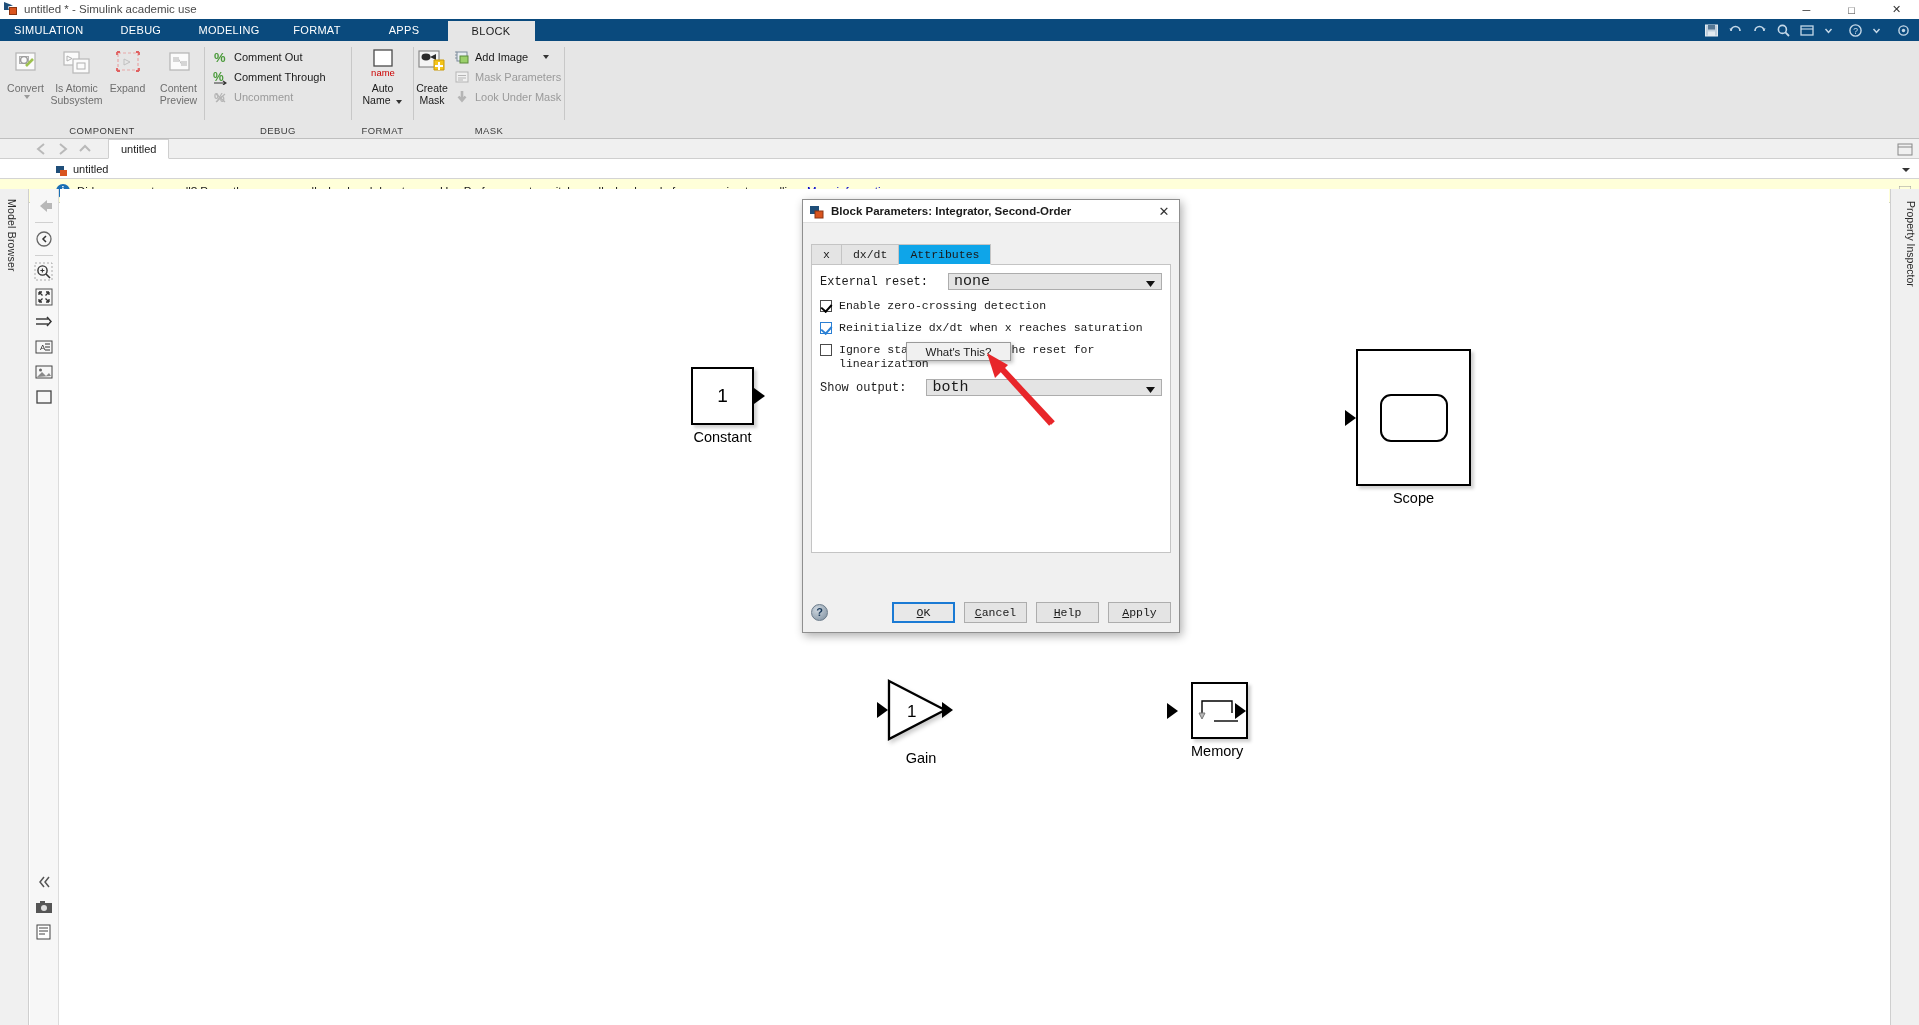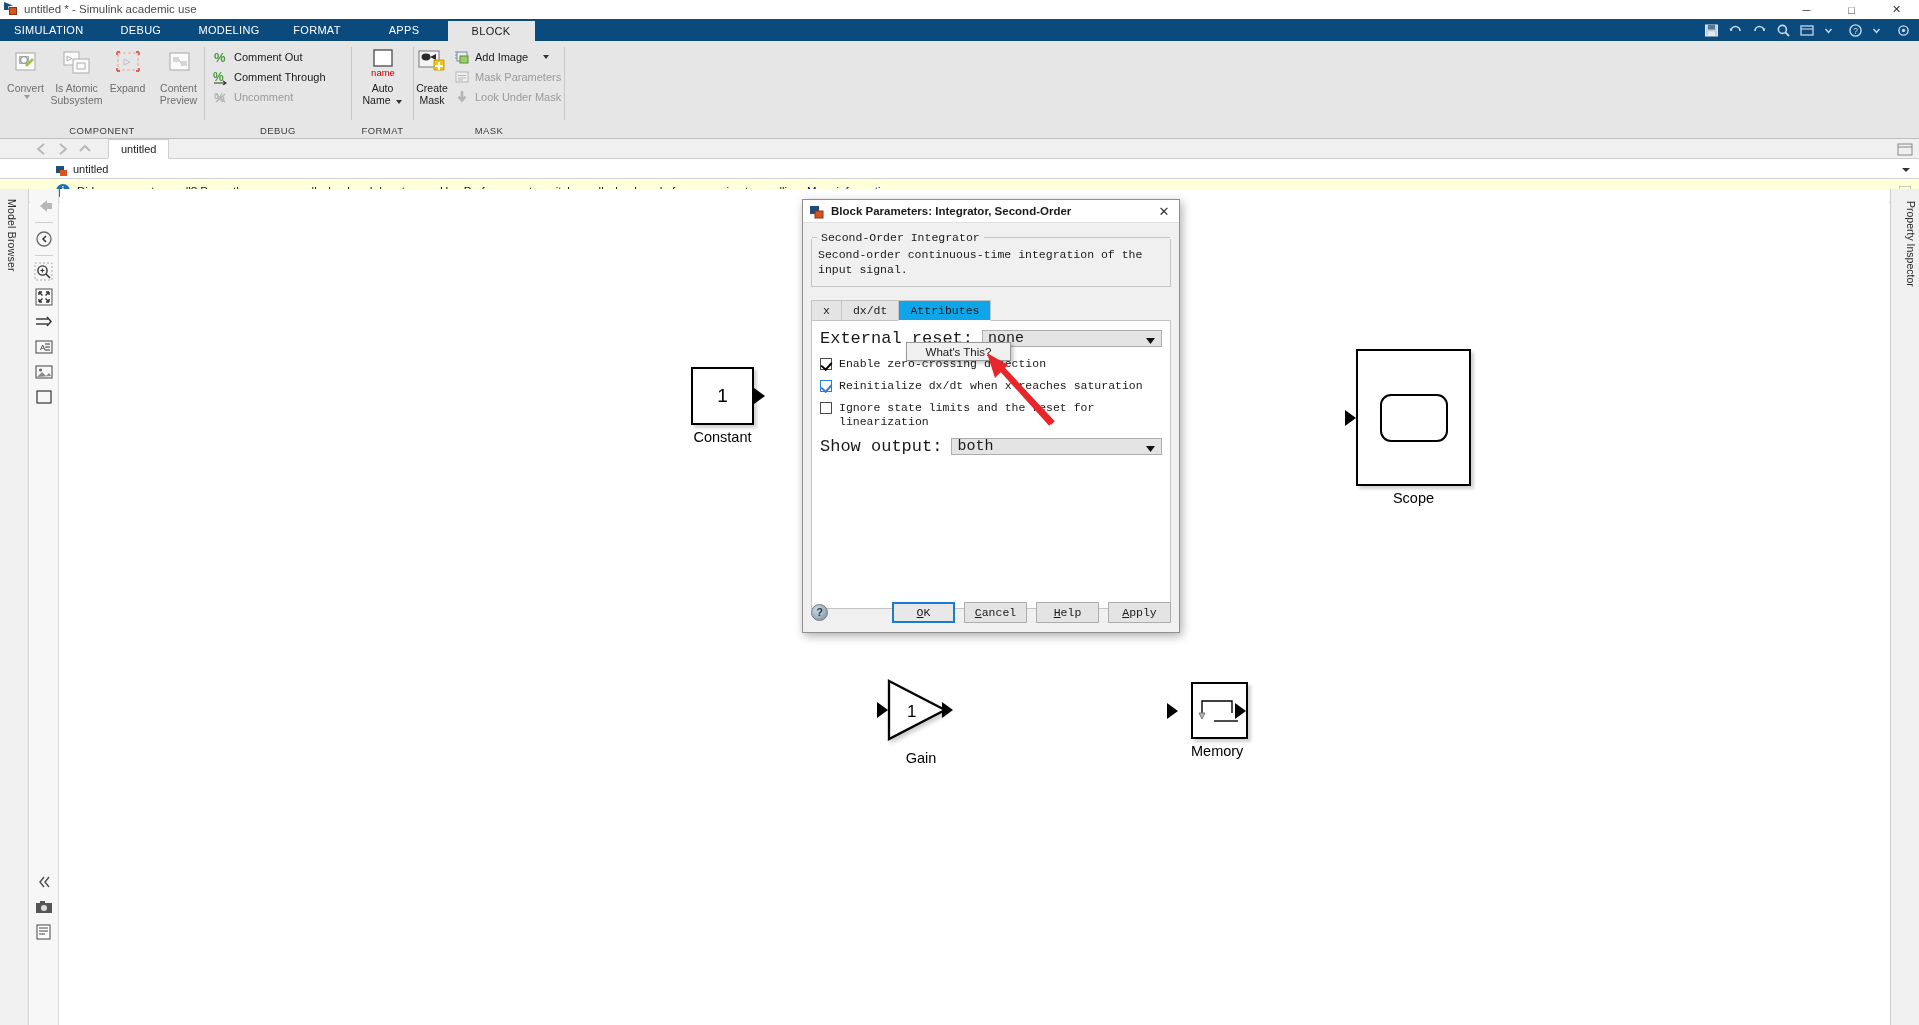--- a/index.html
+++ b/index.html
@@ -133,22 +133,22 @@
 
   .tabs { display:flex; margin-top:13px; border-bottom:1px solid #c4c4c4; }
   .tabx { font-family:"Liberation Mono", monospace; font-size:11.5px; color:#1a1a1a;
     padding:3px 11px 3px 11px; background:#e4e4e4; border:1px solid #c4c4c4;
     border-bottom:none; margin-right:-1px; }
   .tabx.sel { background:#0ea5e9; border-bottom:1px solid #fff; margin-bottom:-1px; }
 
   .panel { background:#fff; border:1px solid #c4c4c4; border-top:none; height:288px;
     padding:8px 8px 0 8px; position:relative; }
   .row { display:flex; align-items:center; margin-bottom:9px; }
-  .row-lab { font-family:"Liberation Mono", monospace; font-size:17px; color:#1a1a1a;
-    white-space:nowrap; margin-right:9px; }
+  .row-lab { font-family:"Liberation Mono", monospace; font-size:12px; color:#1a1a1a;
+    white-space:nowrap; margin-right:20px; }
   .combo { flex:1; height:17px; background:#e4e4e4; border:1px solid #adadad;
     display:flex; align-items:center; padding-left:5px; position:relative; }
   .combo-v { font-family:"Liberation Mono", monospace; font-size:15px; color:#1a1a1a; }
   .combo-a { position:absolute; right:6px; }
   .cbrow { display:flex; align-items:flex-start; margin-bottom:8px; }
   .cb { width:12px; height:12px; border:1px solid #4a4a4a; background:#fff;
     margin-right:7px; position:relative; flex:0 0 12px; margin-top:1px; }
   .cb.on::after { content:""; position:absolute; left:2px; top:1px; width:5px; height:8px;
     border:solid #000; border-width:0 2px 2px 0; transform:rotate(42deg); }
   .cb.on.blue { border-color:#2a7fd4; }
@@ -625,28 +625,20 @@
       <svg width="14" height="13" viewBox="0 0 14 13">
           <rect x="0" y="0" width="9" height="8" fill="#1f4e79"></rect>
           <rect x="5" y="5" width="8" height="7" fill="#d9541e" stroke="#8a3512"></rect>
         </svg>
     </div>
     <div class="dlg-ttxt">Block Parameters: Integrator, Second-Order</div>
     <div class="dlg-close">✕</div>
   </div>
 
   <div class="dlg-inner">
-    <div class="fieldset">
-      <div class="fs-legend">
-        <div class="l1"></div>
-        <div class="ltxt">Second-Order Integrator</div>
-        <div class="l2"></div>
-      </div>
-      <div class="fs-desc">Second-order continuous-time integration of the input signal.</div>
-    </div>
 
     <div class="tabs">
       <div class="tabx">x</div>
       <div class="tabx">dx/dt</div>
       <div class="tabx sel">Attributes</div>
     </div>
 
     <div class="panel">
       <div class="row">
         <div class="row-lab">External reset:</div>

